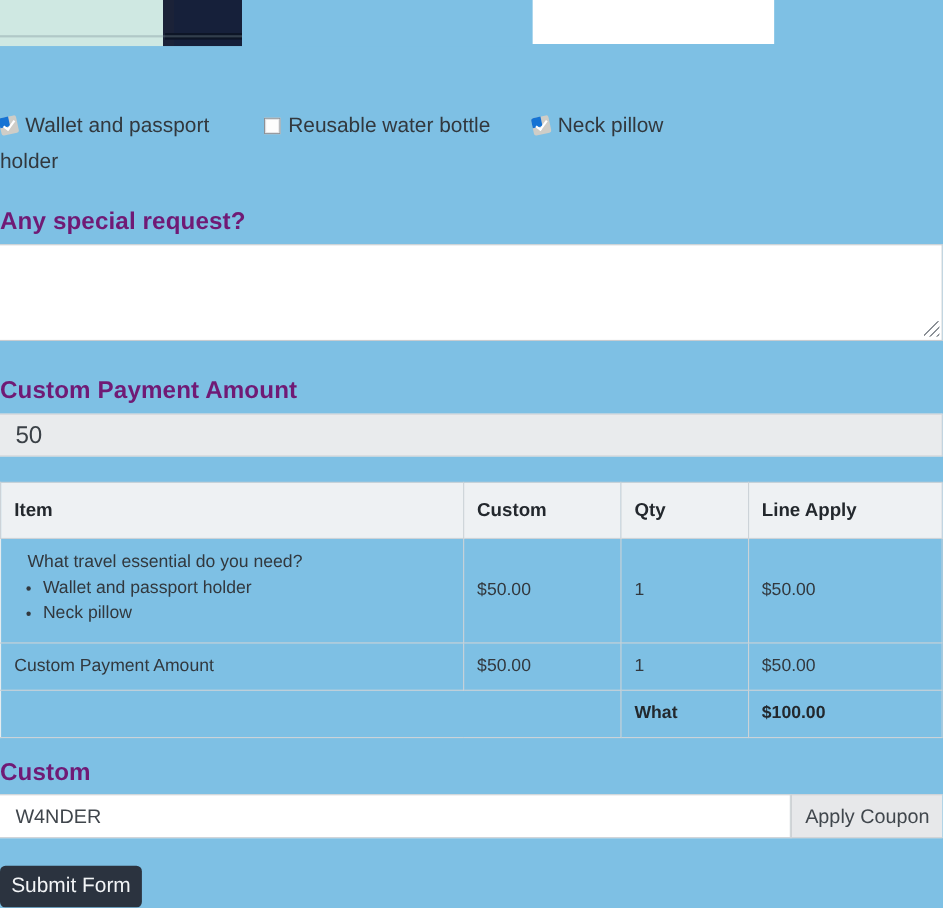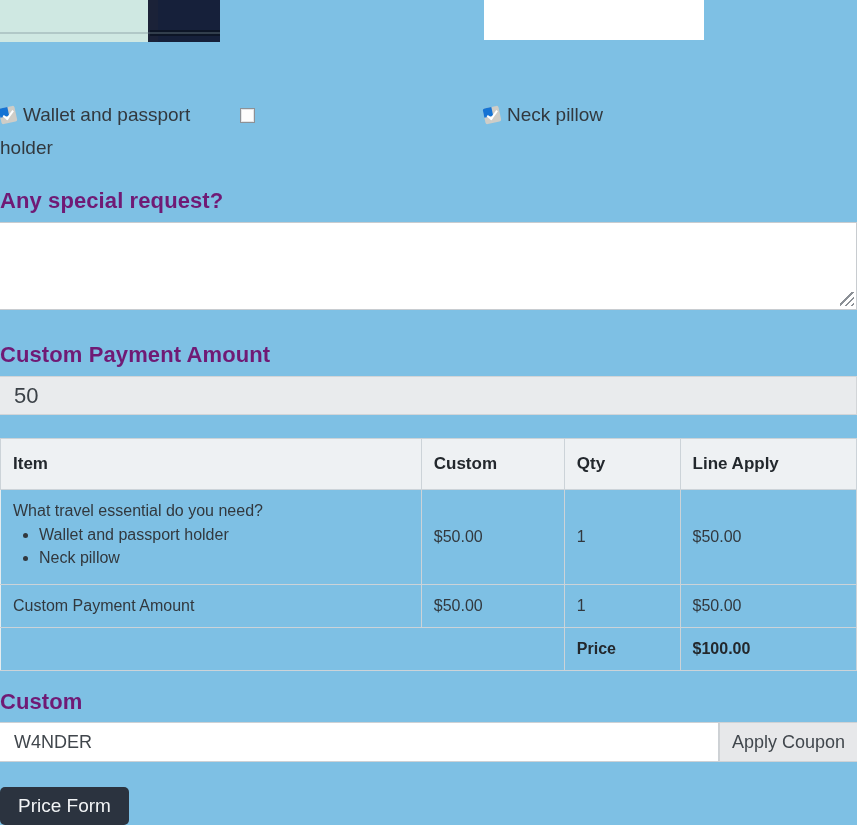--- a/index.html
+++ b/index.html
@@ -220,21 +220,21 @@
     font-size: 17px;
     height: 26px;
     border-color: #ccd3d8;
   }
   .summary tbody td { background: transparent; }
   .col-item  { width: 457px; }
   .col-price { width: 129px; }
   .col-qty   { width: 101px; }
   .col-total { width: 170px; }
 
-  .item-title { margin: 0 0 4px 0; }
+  .item-title { margin: 0 0 4px 12px; }
   .item-list {
     margin: 6px 0 2px 0;
     padding-left: 26px;
   }
   .item-list li { margin: 5px 0; }
 
   .total-label {
     text-align: right;
     font-weight: 700;
     color: #23282d;
@@ -315,21 +315,21 @@
   <div class="option option-2">
     <div class="thumb">
       <div class="img-bottle">
         
         
         
         
       </div>
     </div>
     <label class="opt-label">
-      <span class="cb cb-off"></span>
+      <span class="cb cb-off"></span><span>Reusable water bottle</span>
     </label>
   </div>
 
   <div class="option option-3">
     <div class="thumb">
       <div class="img-pillow">
         
         
         
       </div>
@@ -370,23 +370,23 @@
       <td>$50.00</td>
     </tr>
     <tr>
       <td>Custom Payment Amount</td>
       <td>$50.00</td>
       <td>1</td>
       <td>$50.00</td>
     </tr>
     <tr class="total-row">
       <td class="blank-cell" colspan="2"></td>
-      <td class="total-label">Price</td>
+      <td class="total-label">What</td>
       <td class="total-value">$100.00</td>
     </tr>
   </tbody>
 </table>
 
 <div class="field-label coupon-label">Custom</div>
 <input class="coupon-input" type="text" value="W4NDER" style="">
 <button class="coupon-btn">Apply Coupon</button>
 
-<button class="submit-btn">Price Form</button>
+<button class="submit-btn">Submit Form</button>
 
 </body></html>

